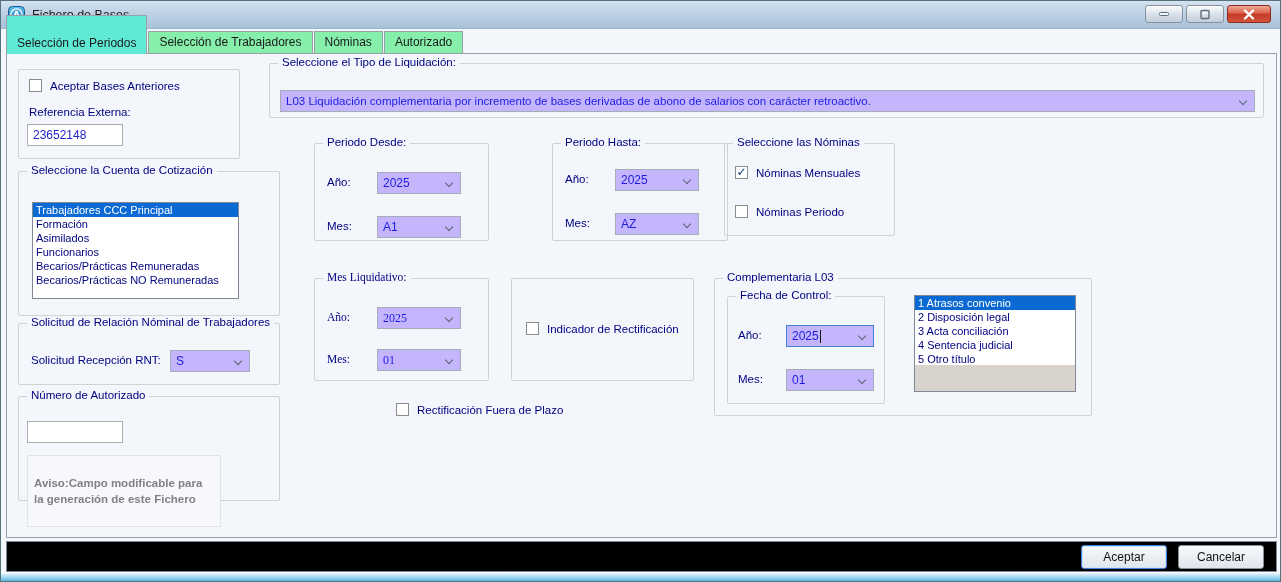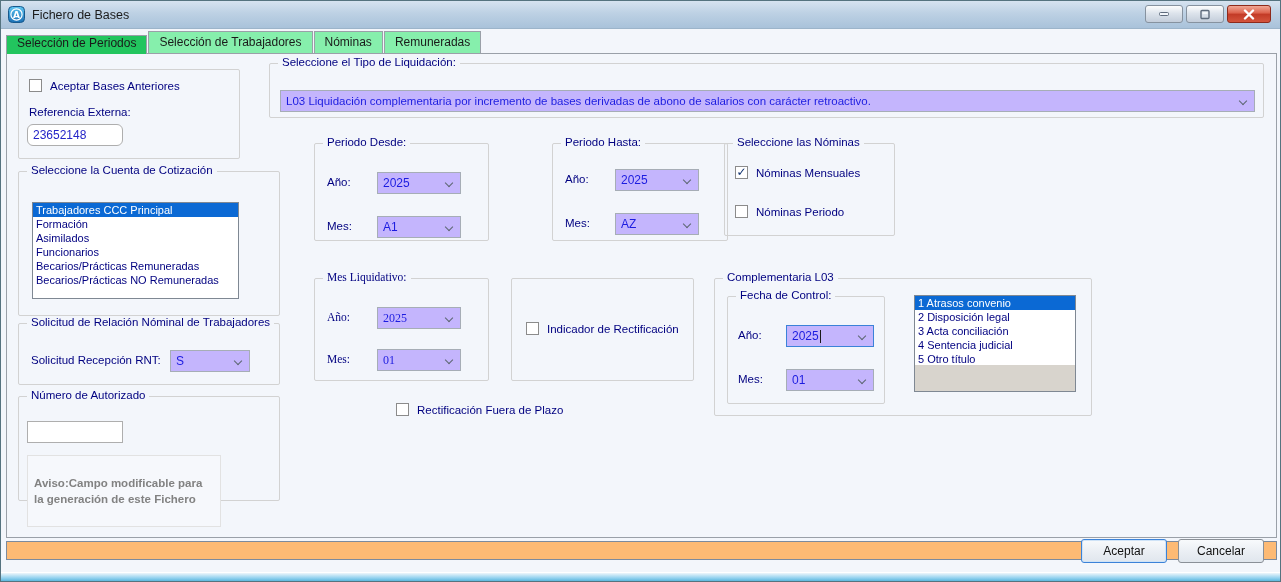--- a/index.html
+++ b/index.html
@@ -28,21 +28,21 @@
     width:44px; border-color:#8e2a1b;
     background:linear-gradient(#f0a795, #dc604a 45%, #c23a26 50%, #d4543c);
   }
   
   .tabstrip { position:absolute; left:5px; top:28px; right:5px; height:24px; display:flex; align-items:flex-end; }
   .tab {
     font-size:12px; color:#1a1a1a; padding:3px 10px 4px 10px;
     border:1px solid #9aa0a8; border-bottom:none; background:#86efac; margin-right:1px;
     white-space:nowrap;
   }
-  .tab.active { background:#22c55e; padding-top:0; margin-bottom:-1px; z-index:3; position:relative; }
+  .tab.active { background:#5eead4; padding-top:20px; margin-bottom:-1px; z-index:3; position:relative; }
   
   .tabpage {
     position:absolute; left:5px; top:52px; width:1271px; height:485px;
     border:1px solid #9aa0a8; background:#f3f6fb;
   }
   .group { position:absolute; border:1px solid #d2d2d2; border-radius:2px; }
   .group-title {
     position:absolute; top:-8px; left:8px; background:#f3f6fb; padding:0 4px;
     font-size:11.5px; color:#000080; white-space:nowrap;
   }
@@ -74,22 +74,22 @@
   .listbox { position:absolute; border:1px solid #7f8893; background:#fff; overflow:hidden; }
   .li { font-size:11px; color:#000080; padding:1px 3px; line-height:12px; white-space:nowrap; }
   .li.selected { background:#0b69d4; color:#fff; }
   .list-rest { position:absolute; left:0; right:0; bottom:0; height:26px; background:#d8d4cd; }
   .notebox {
     position:absolute; border:1px solid #e2e2e2; background:#f6f8fc; padding:19px 6px;
     font-size:11.5px; font-weight:bold; color:#828282; line-height:1.4;
   }
   
   .footerbar {
-    position:absolute; left:5px; top:540px; width:1271px; height:19px;
-    background:#fdba74; border:1px solid #7c8a9d;
+    position:absolute; left:5px; top:540px; width:1271px; height:31px;
+    background:#000000; border:1px solid #7c8a9d;
     display:flex; align-items:center; justify-content:flex-end; gap:11px; padding-right:12px;
   }
   .btn {
     width:86px; height:24px; font-size:12px; color:#111; border-radius:3px;
     background:linear-gradient(#f8fafc, #ebeff4 50%, #e0e6ed);
     border:1px solid #8a9097; display:flex; align-items:center; justify-content:center; cursor:default;
   }
   .btn.default { border:1px solid #3b82d8; box-shadow:inset 0 0 0 1px #cfe3f7; }
   .bottomframe {
     position:absolute; left:0; bottom:0; right:0; height:9px;
@@ -134,32 +134,32 @@
             <path d="M2 1.5 L10 9.5 M10 1.5 L2 9.5" stroke="#ffffff" stroke-width="2.4" stroke-linecap="round"></path>
           </svg>
       </div>
     </div>
   </div>
 
   <div class="tabstrip">
     <div class="tab active"><span>Selección de Periodos</span></div>
     <div class="tab"><span>Selección de Trabajadores</span></div>
     <div class="tab"><span>Nóminas</span></div>
-    <div class="tab"><span>Remuneradas</span></div>
+    <div class="tab"><span>Autorizado</span></div>
   </div>
 
   <div class="tabpage">
 
     <div class="group" style="left:11px; top:15px; width:222px; height:90px;">
       <div class="cb-row" style="left:10px; top:9px;">
         <span class="cb"></span>
         <span class="cb-label">Aceptar Bases Anteriores</span>
       </div>
       <span class="label" style="left:10px; top:36px;">Referencia Externa:</span>
-      <input class="textbox" style="left: 8px; top: 54px; width: 96px; border-radius: 6px;" value="23652148">
+      <input class="textbox" style="left: 8px; top: 54px; width: 96px;" value="23652148">
     </div>
 
     <div class="group" style="left:11px; top:117px; width:262px; height:145px;">
       <span class="group-title">Seleccione la Cuenta de Cotización</span>
       <div class="listbox" style="left:13px; top:30px; width:207px; height:97px;">
         <div class="li selected">Trabajadores CCC Principal</div>
         <div class="li">Formación</div>
         <div class="li">Asimilados</div>
         <div class="li">Funcionarios</div>
         <div class="li">Becarios/Prácticas Remuneradas</div>

